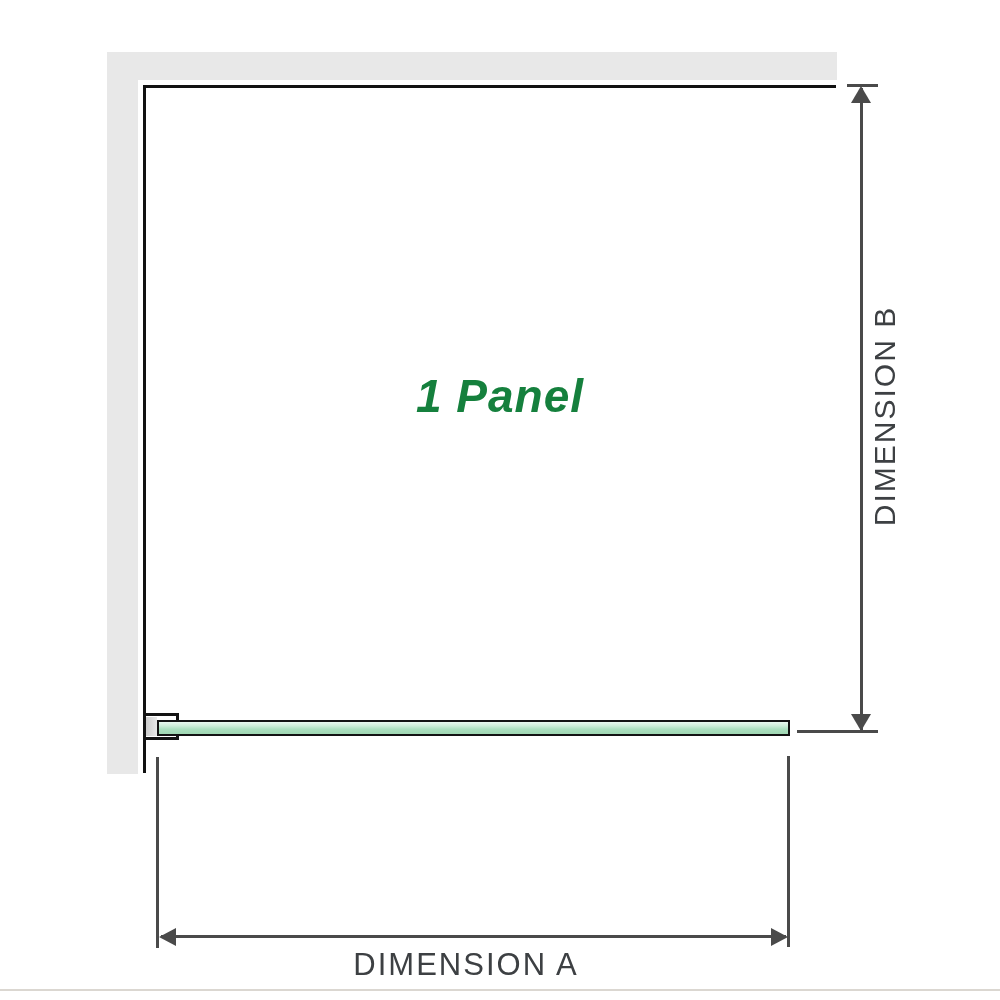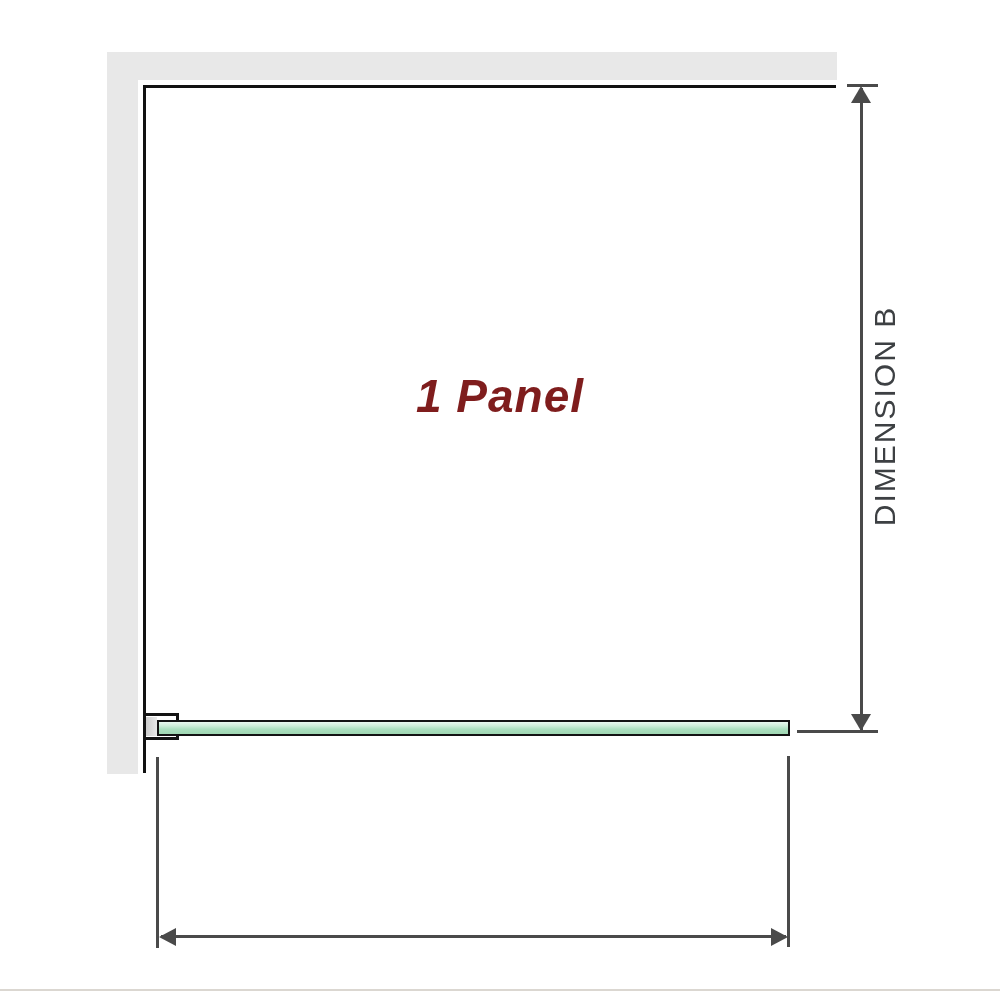--- a/index.html
+++ b/index.html
@@ -19,21 +19,21 @@
 
   
   .edge-top  { left:143px; top:85px;  width:693px; height:3px;  background:#111111; }
   .edge-left { left:143px; top:85px;  width:3px;   height:688px; background:#111111; }
 
   
   .panel-label {
     left:340px; top:368px; width:320px; height:56px;
     text-align:center; line-height:56px;
     font-size:46px; font-weight:700; font-style:italic;
-    color:#7f1d1d; letter-spacing:1px;
+    color:#15803d; letter-spacing:1px;
   }
 
   
   .glass {
     left:157px; top:720px; width:633px; height:16px;
     box-sizing:border-box; border:2px solid #131313;
     background:linear-gradient(180deg,#e9f8f0 0%,#cfeeda 30%,#abdfbf 60%,#a0d7b3 100%);
     z-index:3;
   }
   .bracket {
@@ -100,16 +100,17 @@
   <div class="abs arrow arrow-b-down"></div>
   <div class="abs tick-b-top"></div>
   <div class="abs tick-b-bottom"></div>
   <div class="abs dimb-label">DIMENSION B</div>
 
   <div class="abs exta-left"></div>
   <div class="abs exta-right"></div>
   <div class="abs dima-line"></div>
   <div class="abs arrow arrow-a-left"></div>
   <div class="abs arrow arrow-a-right"></div>
+  <div class="abs dima-label">DIMENSION A</div>
 
   <div class="abs bottom-rule"></div>
 
 </div>
 
 </body></html>

